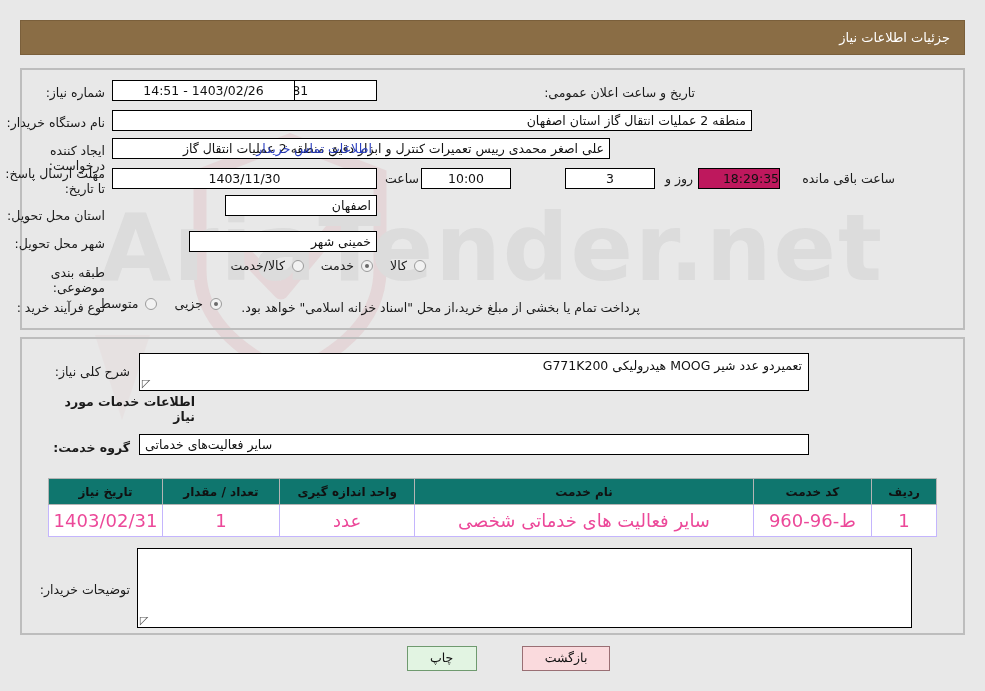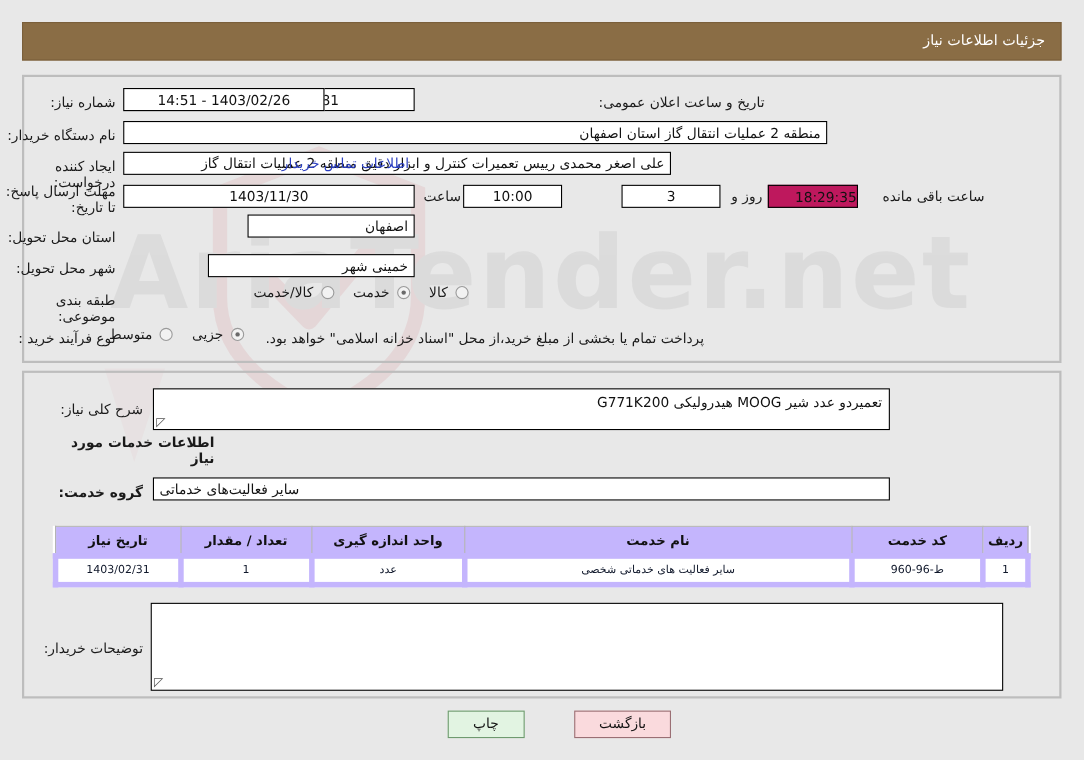--- a/index.html
+++ b/index.html
@@ -161,34 +161,34 @@
   .tbl {
     position: absolute;
     right: 48px; left: 48px;
     top: 478px;
     border-collapse: collapse;
     width: 889px;
     z-index: 4;
     background: #ffffff;
   }
   .tbl th {
-    background: #c4b5fd;
+    background: #0f766e;
     border: 1px solid #b4b4b4;
     font-size: 12px;
     color: #111;
     font-weight: bold;
-    padding: 5px 4px;
+    padding: 5px 16px;
     text-align: center;
     height: 26px;
   }
   .tbl td {
     background: #ffffff;
-    border: 5px solid #c4b5fd;
-    font-size: 10px;
-    color: #0f172a;
+    border: 1px solid #c4b5fd;
+    font-size: 18px;
+    color: #ec4899;
     padding: 5px 4px;
     text-align: center;
     height: 26px;
   }
 
   
   .btn-bar {
     position: absolute;
     top: 646px; left: 0; right: 0;
     display: flex;

